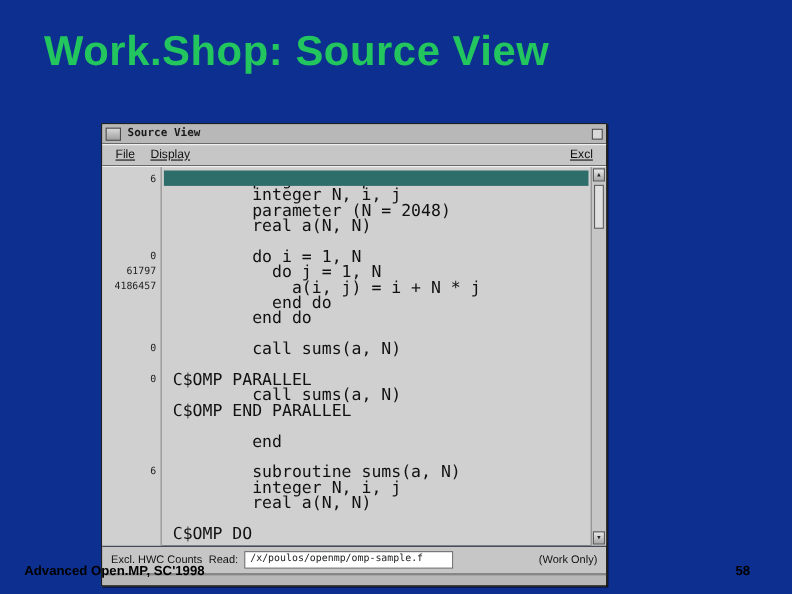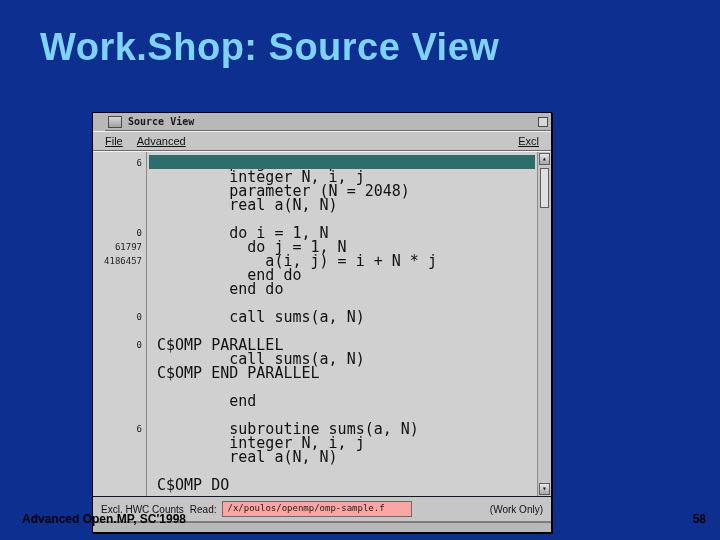--- a/index.html
+++ b/index.html
@@ -8,34 +8,34 @@
     background: #0d2f8f;
     font-family: "Helvetica Neue", Arial, sans-serif;
     position: relative;
   }
   .slide-title {
     position: absolute;
     top: 26px;
     left: 40px;
     font-size: 38px;
     font-weight: 700;
-    color: #7dd3fc;
+    color: #22c55e;
     letter-spacing: 0.5px;
   }
   .footer-left {
     position: absolute;
     left: 22px;
     bottom: 14px;
     font-size: 12px;
     font-weight: 700;
     color: #000;
   }
   .footer-right {
     position: absolute;
-    right: 14px;
+    right: 38px;
     bottom: 14px;
     font-size: 12px;
     font-weight: 700;
     color: #000;
   }
 
   
   .win {
     position: absolute;
     left: 92px;
@@ -48,21 +48,20 @@
     font-size: 10px;
     color: #000;
   }
   .titlebar {
     display: flex;
     align-items: center;
     background: #b8b8b8;
     border-bottom: 1px solid #6a6a6a;
     height: 18px;
     padding: 0 3px;
-    margin-left: 12px;
   }
   .titlebar .sys-box {
     width: 14px; height: 12px;
     border: 1px solid #4a4a4a;
     background: linear-gradient(#d8d8d8,#a0a0a0);
     margin-right: 6px;
   }
   .titlebar .title-text {
     font-weight: 700;
     font-size: 10px;
@@ -168,21 +167,21 @@
     font-family: Arial, sans-serif;
     font-size: 10px;
     color: #111;
   }
   .statusbar .lbl { white-space: nowrap; }
   .statusbar .path {
     flex: 0 0 190px;
     height: 16px;
     padding: 1px 4px;
     border: 1px solid #6a6a6a;
-    background: #fca5a5;
+    background: #ffffff;
     font-family: "Lucida Console", Monaco, monospace;
     font-size: 9px;
     color: #222;
     overflow: hidden;
     white-space: nowrap;
   }
   .statusbar .ro {
     margin-left: auto;
     font-size: 10px;
   }
@@ -200,21 +199,21 @@
 
 <div class="win">
   <div class="titlebar">
     <div class="sys-box"></div>
     <div class="title-text">Source View</div>
     <div class="tail-box"></div>
   </div>
 
   <div class="menubar">
     <span class="menu-item">File</span>
-    <span class="menu-item">Advanced</span>
+    <span class="menu-item">Display</span>
     <span class="spacer"></span>
     <span class="menu-item">Excl</span>
   </div>
 
   <div class="code-area">
     <div class="gutter" id="gutter">6
 
 
 
 

